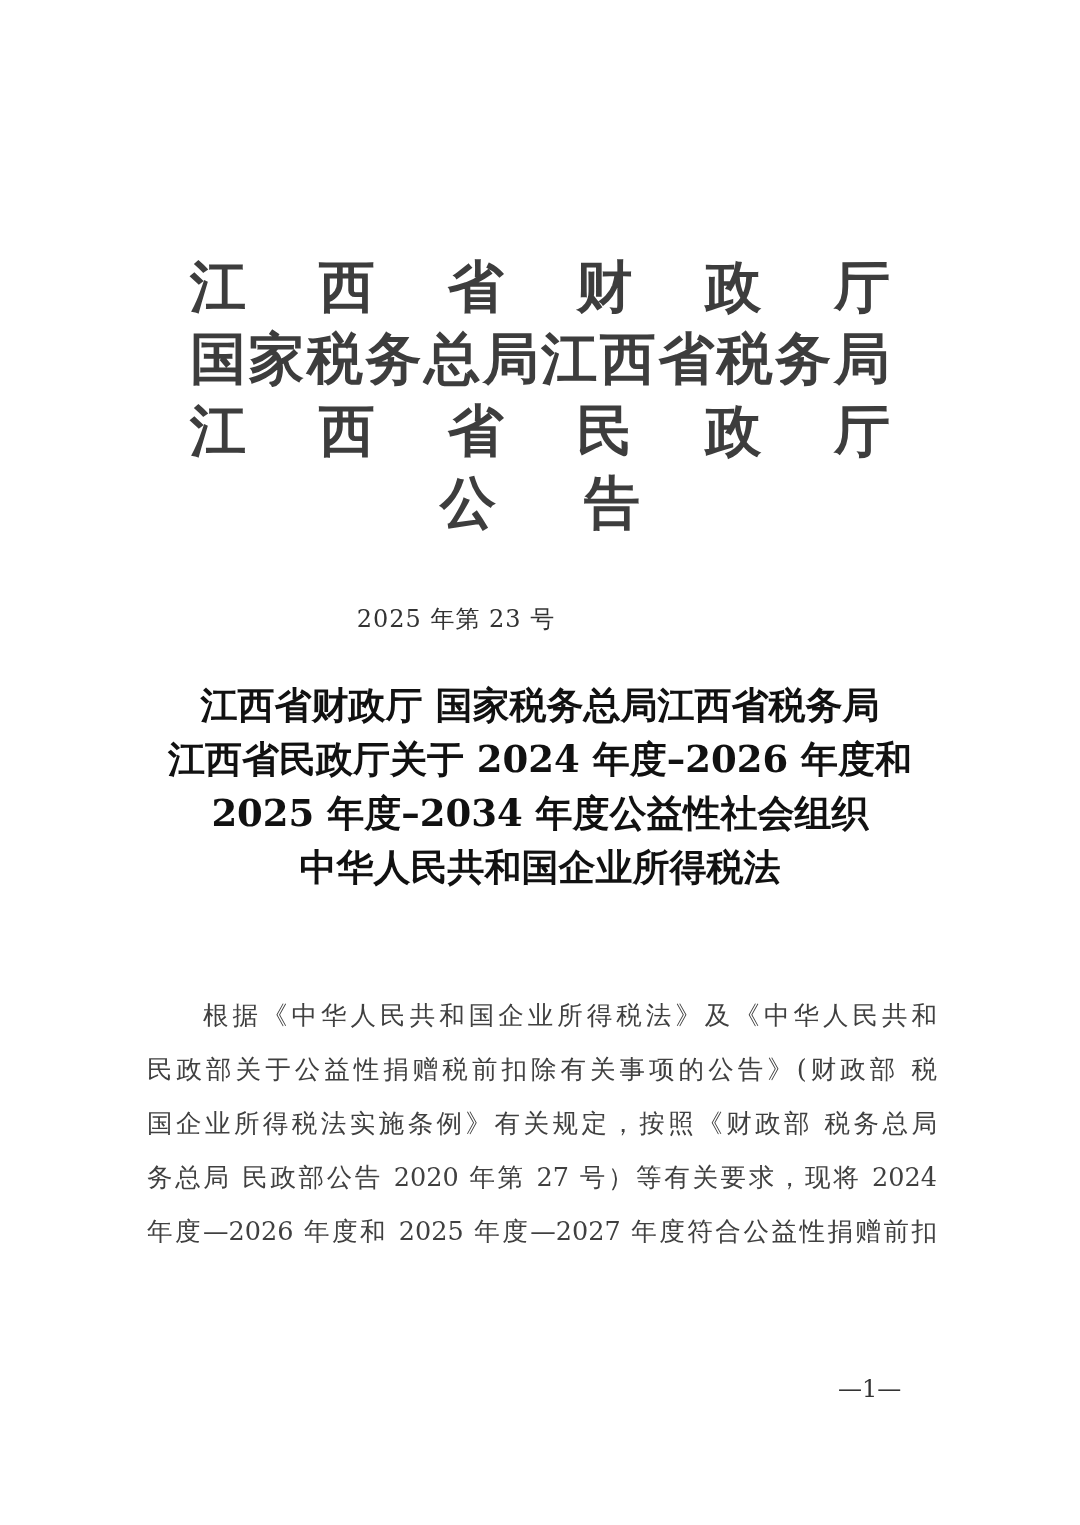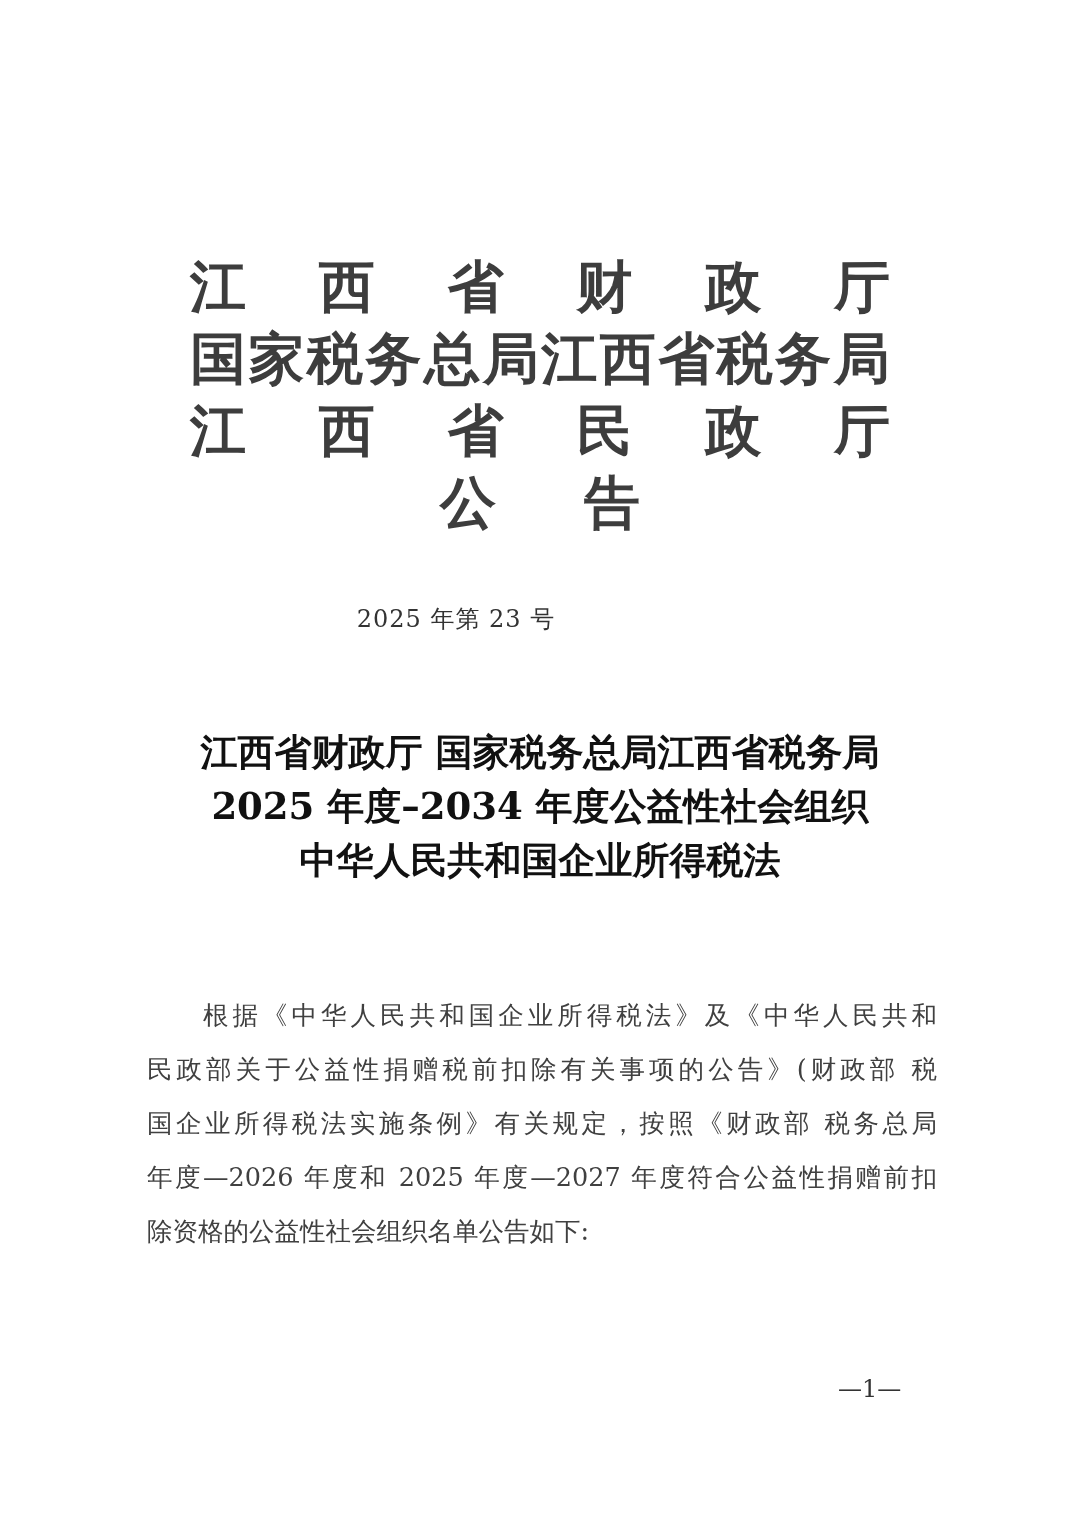--- a/index.html
+++ b/index.html
@@ -10,21 +10,21 @@
   .org-header { position: absolute; left: 190px; top: 250px; width: 700px; color: #3d3d3d; }
   .org-line { height: 72px; display: flex; justify-content: space-between; align-items: center;
               font-size: 56px; font-weight: bold; line-height: 72px; }
   .org-line span { display: block; }
   .org-line.full { justify-content: space-between; }
   .org-line.gonggao { justify-content: center; gap: 88px; }
 
   .doc-number { position: absolute; left: 0; width: 912px; top: 603px; text-align: center;
                 font-size: 24px; color: #333; letter-spacing: 1px; }
 
-  .title { position: absolute; left: 140px; width: 800px; top: 725px; text-align: center;
+  .title { position: absolute; left: 140px; width: 800px; top: 678px; text-align: center;
            font-weight: bold; color: #111; }
   .title-line { font-size: 37px; line-height: 54px; height: 54px; white-space: nowrap; }
 
   .body-text { position: absolute; left: 147px; width: 790px; top: 988px; color: #404040; }
   .body-line { font-size: 25.5px; line-height: 54px; height: 54px; white-space: nowrap;
                text-align: justify; text-align-last: justify; }
   .body-line.first { padding-left: 56px; }
   .body-line.last { text-align-last: left; }
 
   .page-number { position: absolute; left: 838px; top: 1375px; font-size: 24px; color: #333;
@@ -69,27 +69,28 @@
     <div class="org-line gonggao">
       <span>公</span>
       <span>告</span>
     </div>
   </div>
 
   <div class="doc-number">2025 年第 23 号</div>
 
   <div class="title">
     <div class="title-line">江西省财政厅  国家税务总局江西省税务局</div>
+    <div class="title-line">江西省民政厅关于 2024 年度–2026 年度和</div>
     <div class="title-line">2025 年度–2034 年度公益性社会组织</div>
     <div class="title-line">中华人民共和国企业所得税法</div>
   </div>
 
   <div class="body-text">
     <div class="body-line first">根据《中华人民共和国企业所得税法》及《中华人民共和</div>
     <div class="body-line">民政部关于公益性捐赠税前扣除有关事项的公告》(财政部 税</div>
     <div class="body-line">国企业所得税法实施条例》有关规定，按照《财政部 税务总局</div>
+    <div class="body-line">务总局 民政部公告 2020 年第 27 号）等有关要求，现将 2024</div>
     <div class="body-line">年度—2026 年度和 2025 年度—2027 年度符合公益性捐赠前扣</div>
-    <div class="body-line last">除资格的公益性社会组织名单公告如下:</div>
   </div>
 
   <div class="page-number">—1—</div>
 
 </div>
 
 </body></html>

